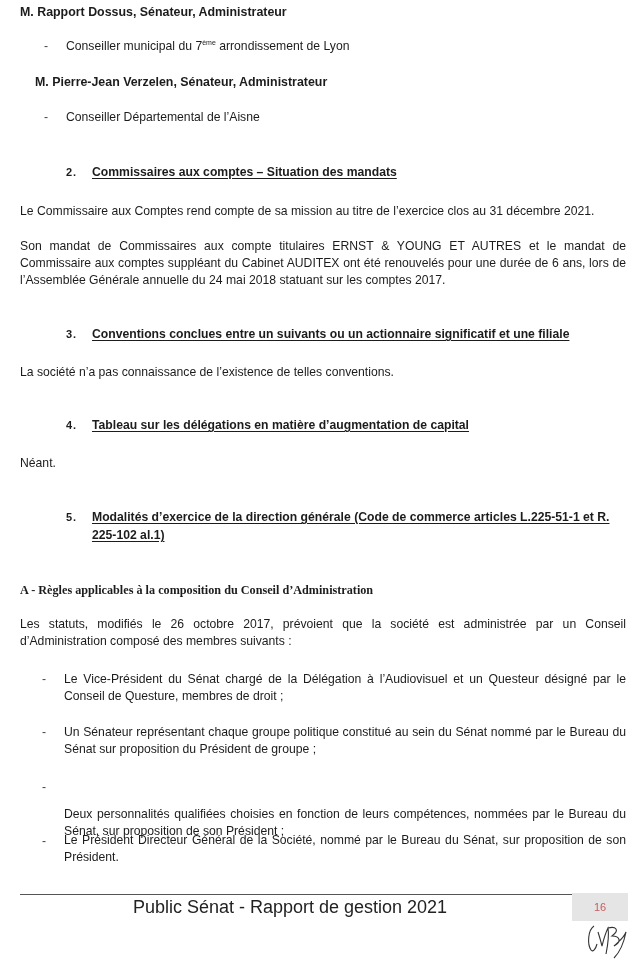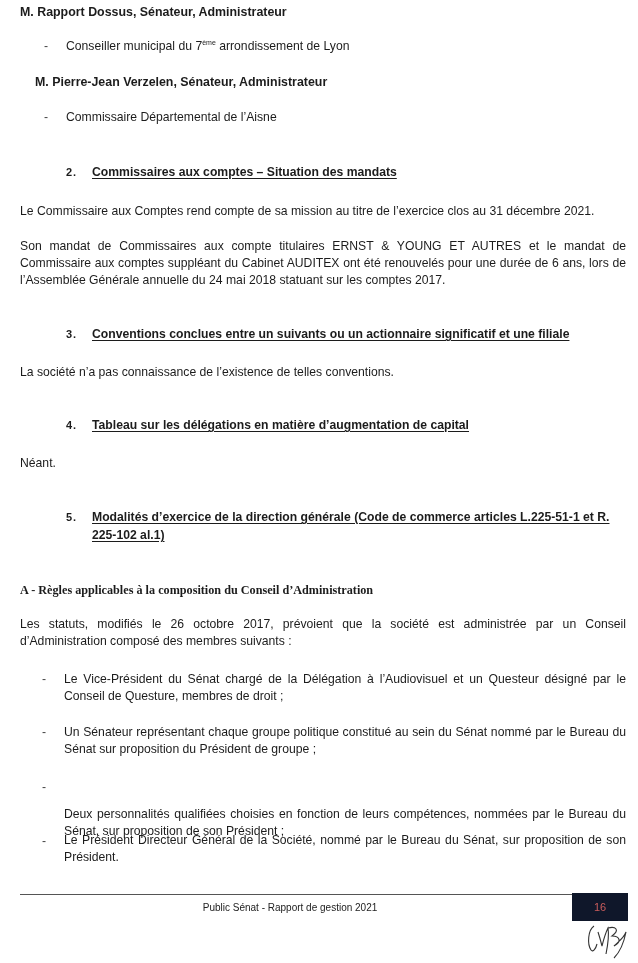--- a/index.html
+++ b/index.html
@@ -13,35 +13,35 @@
     .name { left: 20px; font-weight: bold; font-size: 12.4px; }
     .dash { left: 44px; color: #444; }
     .dash-item { left: 66px; }
     .sec-num { left: 66px; font-weight: bold; font-size: 11px; letter-spacing: 1px; }
     .sec-title { left: 92px; font-weight: bold; text-decoration: underline; text-underline-offset: 2px; }
     .para { left: 20px; width: 606px; text-align: justify; }
     .bullet-dash { left: 42px; color: #444; }
     .bullet-text { left: 64px; width: 562px; text-align: justify; }
     sup { font-size: 7px; line-height: 0; vertical-align: 5px; }
     .footer-line { left: 20px; top: 894px; width: 552px; height: 1px; background: #555; }
-    .footer-text { left: 0; width: 580px; top: 899px; text-align: center; font-size: 10px; color: #222; }
+    .footer-text { left: 0; width: 580px; top: 899px; text-align: center; font-size: 18px; color: #222; }
     .page-box { left: 572px; top: 893px; width: 56px; height: 28px; background: #8e1d1d; }
     .page-num { width: 56px; text-align: center; top: 6px; left: 0; font-size: 11px; color: #c95c5c; }
     .signature { left: 584px; top: 918px; width: 46px; height: 42px; }
   </style>
 </head>
 <body>
 
 <div class="abs name" style="top:4px;">M. Rapport Dossus, Sénateur, Administrateur</div>
 <div class="abs dash" style="top:38px;">-</div>
 <div class="abs dash-item" style="top:38px;"><span>Conseiller municipal du 7</span><sup>ème</sup><span> arrondissement de Lyon</span></div>
 
 <div class="abs name" style="top:74px;padding-left:15px;">M. Pierre-Jean Verzelen, Sénateur, Administrateur</div>
 <div class="abs dash" style="top:109px;">-</div>
-<div class="abs dash-item" style="top:109px;">Commissaire Départemental de l’Aisne</div>
+<div class="abs dash-item" style="top:109px;">Conseiller Départemental de l’Aisne</div>
 
 <div class="abs sec-num" style="top:164px;">2.</div>
 <div class="abs sec-title" style="top:164px;">Commissaires aux comptes – Situation des mandats</div>
 <div class="abs para" style="top:203px;">Le Commissaire aux Comptes rend compte de sa mission au titre de l’exercice clos au 31 décembre 2021.</div>
 <div class="abs para" style="top:238px;">Son mandat de Commissaires aux compte titulaires ERNST &amp; YOUNG ET AUTRES et le mandat de Commissaire aux comptes suppléant du Cabinet AUDITEX ont été renouvelés pour une durée de 6 ans, lors de l’Assemblée Générale annuelle du 24 mai 2018 statuant sur les comptes 2017.</div>
 
 <div class="abs sec-num" style="top:326px;">3.</div>
 <div class="abs sec-title" style="top:326px;">Conventions conclues entre un suivants ou un actionnaire significatif et une filiale</div>
 <div class="abs para" style="top:364px;">La société n’a pas connaissance de l’existence de telles conventions.</div>
 
@@ -63,20 +63,20 @@
 <div class="abs bullet-text" style="top:724px;">Un Sénateur représentant chaque groupe politique constitué au sein du Sénat nommé par le Bureau du Sénat sur proposition du Président de groupe ;</div>
 
 <div class="abs bullet-dash" style="top:779px;">-</div>
 <div class="abs bullet-text" style="top:806px;">Deux personnalités qualifiées choisies en fonction de leurs compétences, nommées par le Bureau du Sénat, sur proposition de son Président ;</div>
 
 <div class="abs bullet-dash" style="top:833px;">-</div>
 <div class="abs bullet-text" style="top:832px;">Le Président Directeur Général de la Société, nommé par le Bureau du Sénat, sur proposition de son Président.</div>
 
 <div class="abs footer-line"></div>
 <div class="abs footer-text">Public Sénat - Rapport de gestion 2021</div>
-<div class="abs page-box" style="background: #0f172a; text-decoration: underline;">
+<div class="abs page-box" style="background: #e5e5e5; text-decoration: underline;">
   <div class="abs page-num">16</div>
 </div>
 <svg class="abs signature" viewBox="0 0 46 42">
   <path d="M10 8 C4 12, 3 26, 7 32 C9 35, 12 30, 13 26" fill="none" stroke="#333" stroke-width="1.1"></path>
   <path d="M14 14 C16 20, 17 24, 18 28 C20 20, 22 14, 24 10 C25 16, 24 26, 22 36" fill="none" stroke="#333" stroke-width="1.1"></path>
   <path d="M24 10 C32 8, 36 12, 28 18 C36 18, 38 24, 30 28 C34 24, 40 20, 42 14 C40 24, 36 34, 30 40" fill="none" stroke="#333" stroke-width="1.1"></path>
 </svg>
 
 </body></html>

